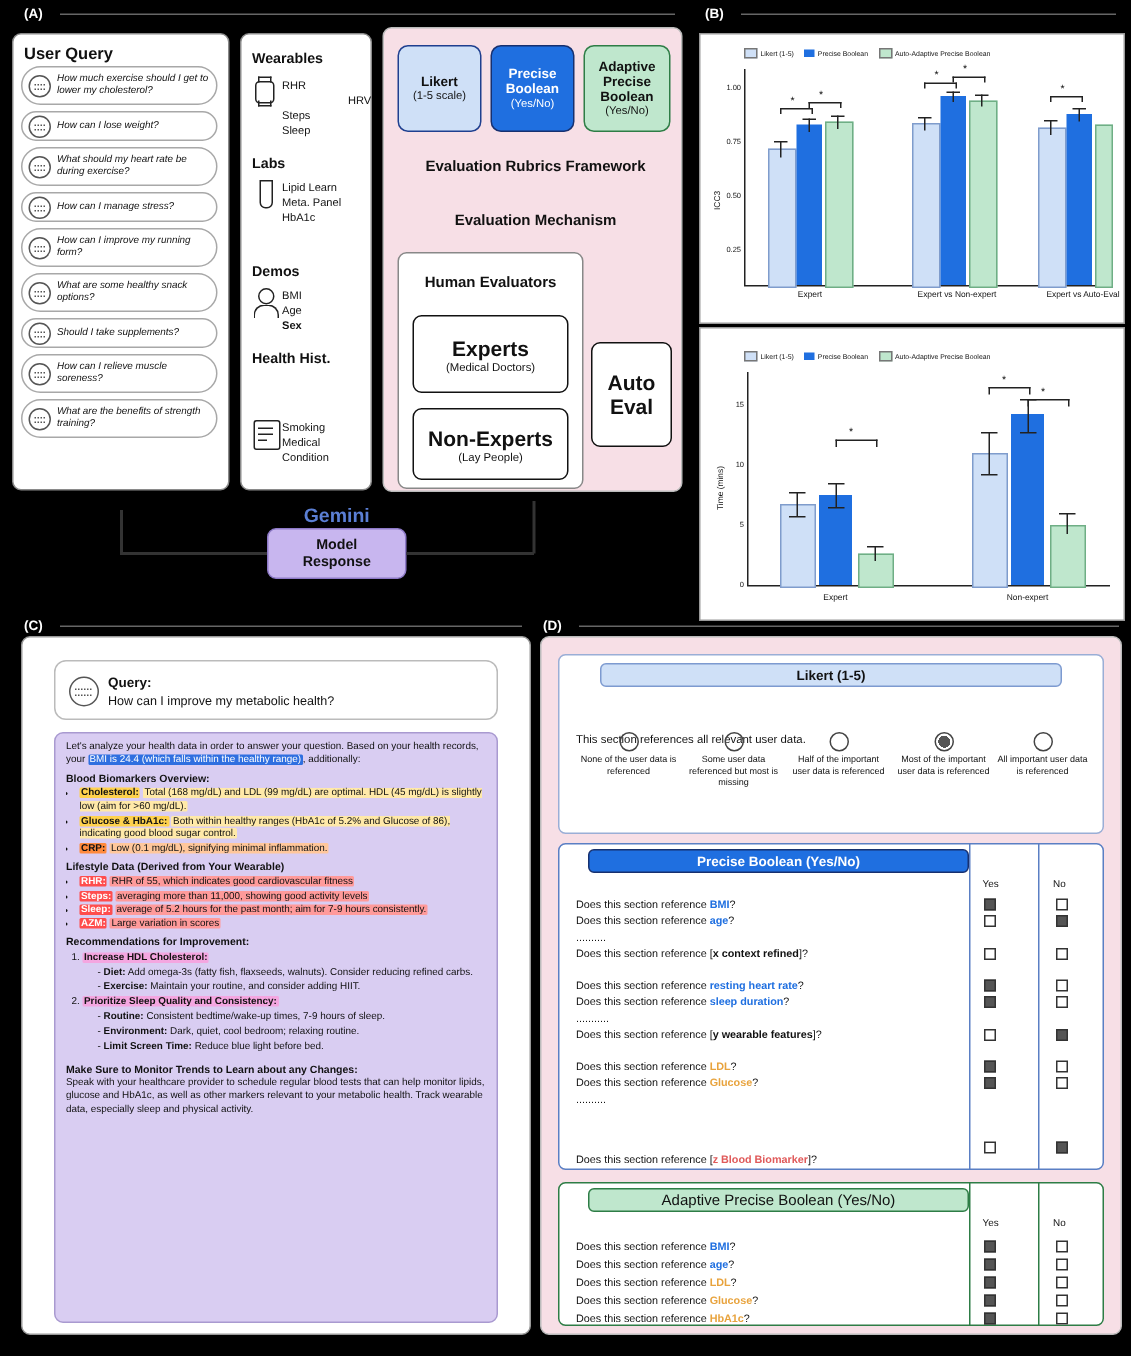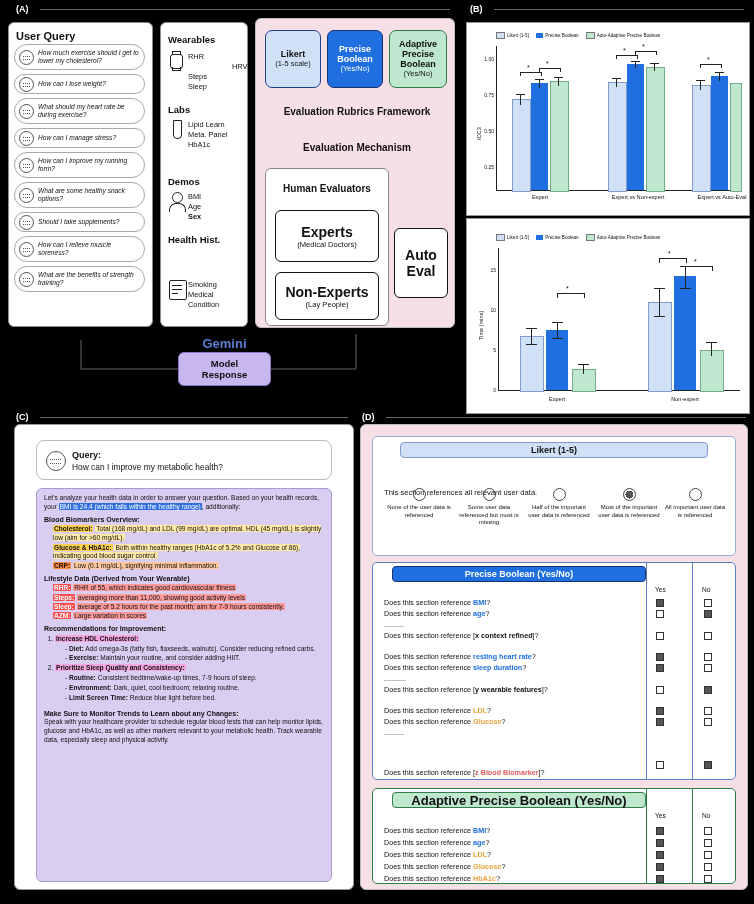--- a/index.html
+++ b/index.html
@@ -73,21 +73,21 @@
   #likHdr span{font-size:9px;font-weight:700;}
   #likSub{position:absolute;left:384px;top:452px;font-size:7.6px;margin-top:36px;}
   .likOpt{position:absolute;width:66px;text-align:center;font-size:6px;line-height:1.25;}
   .radio{width:13px;height:13px;border:1.4px solid #444;border-radius:50%;margin:0 auto 3px;box-sizing:border-box;}
   .radio.sel{border-color:#444;background:radial-gradient(circle,#555 0 4px,#fff 4px 100%);}
   #pbBox{left:372px;top:562px;width:364px;height:218px;background:#fff;border:1px solid #5a7fc4;border-radius:5px;}
   #pbHdr{left:392px;top:566px;width:254px;height:16px;background:#1f6fe0;border:1px solid #17306f;border-radius:4px;display:flex;align-items:center;justify-content:center;}
   #pbHdr span{font-size:9px;font-weight:700;color:#fff;}
   #apbBox{left:372px;top:788px;width:364px;height:96px;background:#fff;border:1px solid #2e7d46;border-radius:5px;}
   #apbHdr{left:392px;top:792px;width:254px;height:16px;background:#bfe7cd;border:1px solid #2e7d46;border-radius:4px;display:flex;align-items:center;justify-content:center;}
-  #apbHdr span{font-size:13px;font-weight:700;}
+  #apbHdr span{font-size:10px;font-weight:400;}
   .qrow{position:absolute;font-size:7.2px;left:384px;white-space:nowrap;}
   .ynh{position:absolute;font-size:6.6px;}
   .cb{position:absolute;width:8px;height:8px;border:1px solid #333;box-sizing:border-box;background:#fff;}
   .cb.f{background:#555;}
   .vline{position:absolute;background:#5a7fc4;width:1px;}
   .vline2{position:absolute;background:#2e7d46;width:1px;}
 </style>
 </head>
 <body>
 

